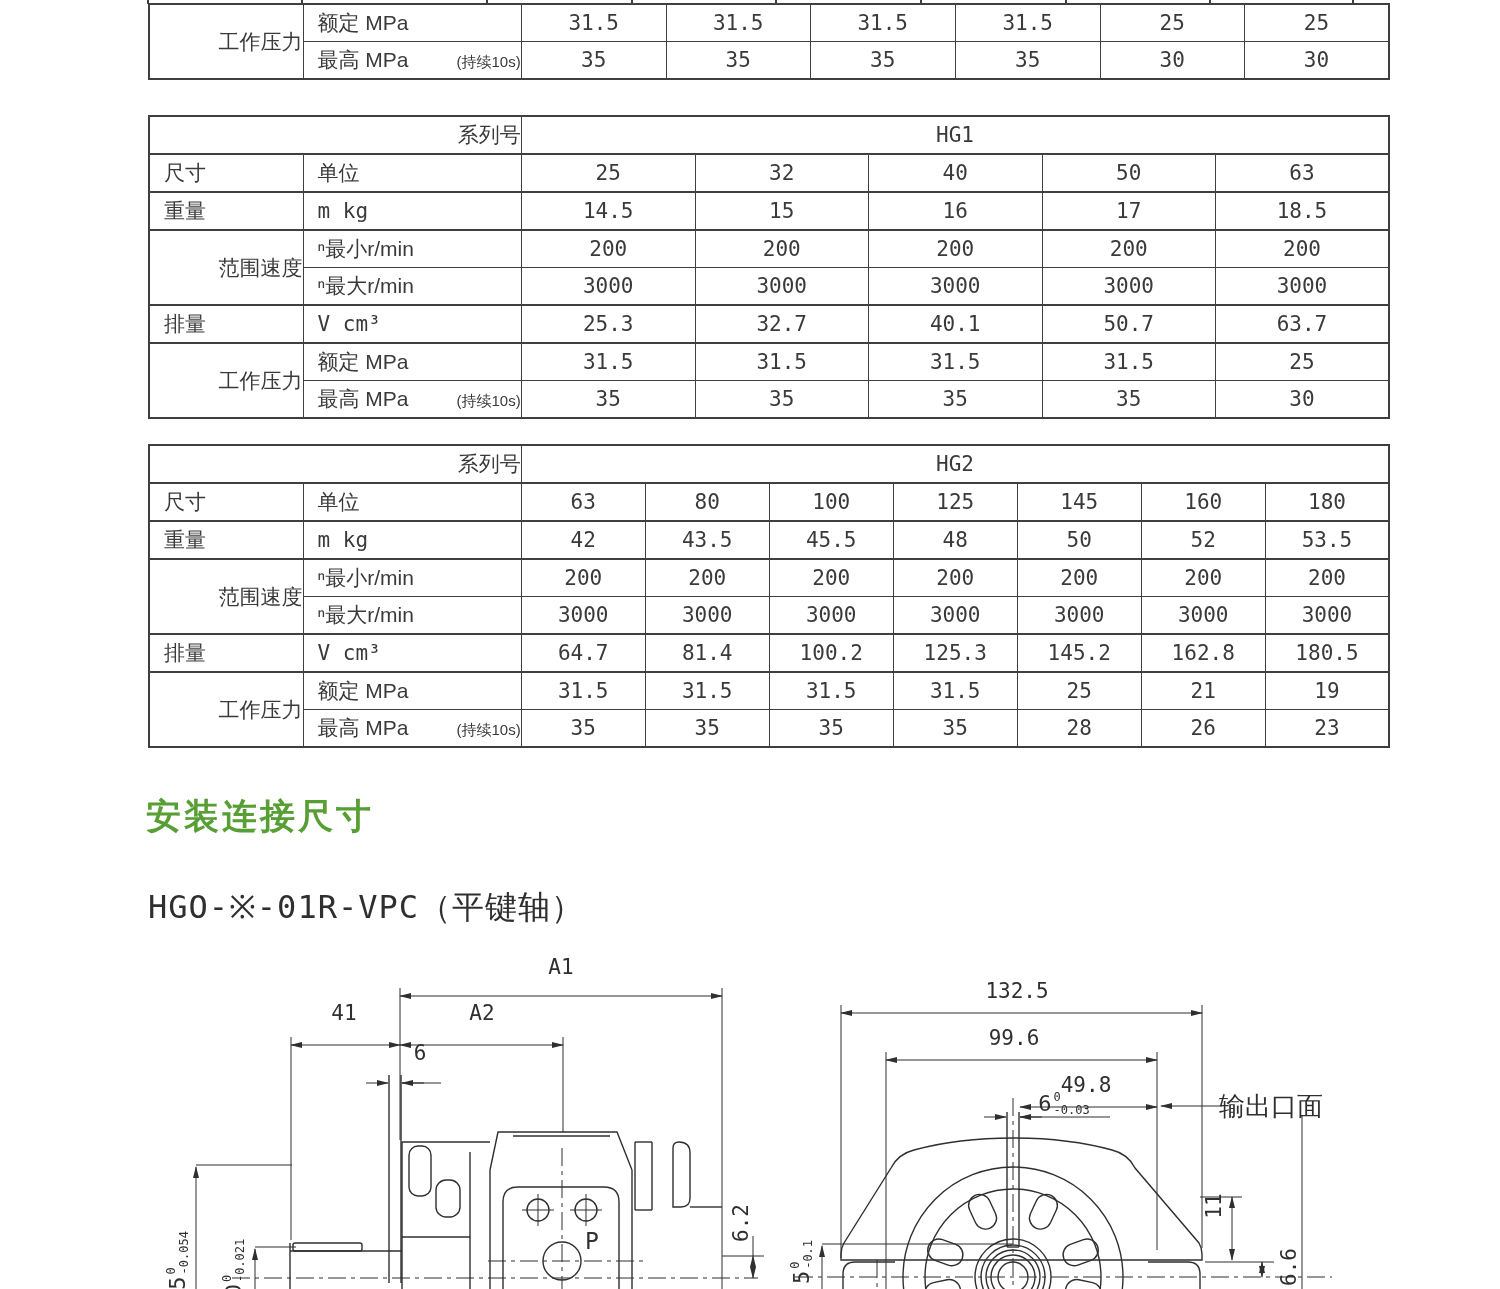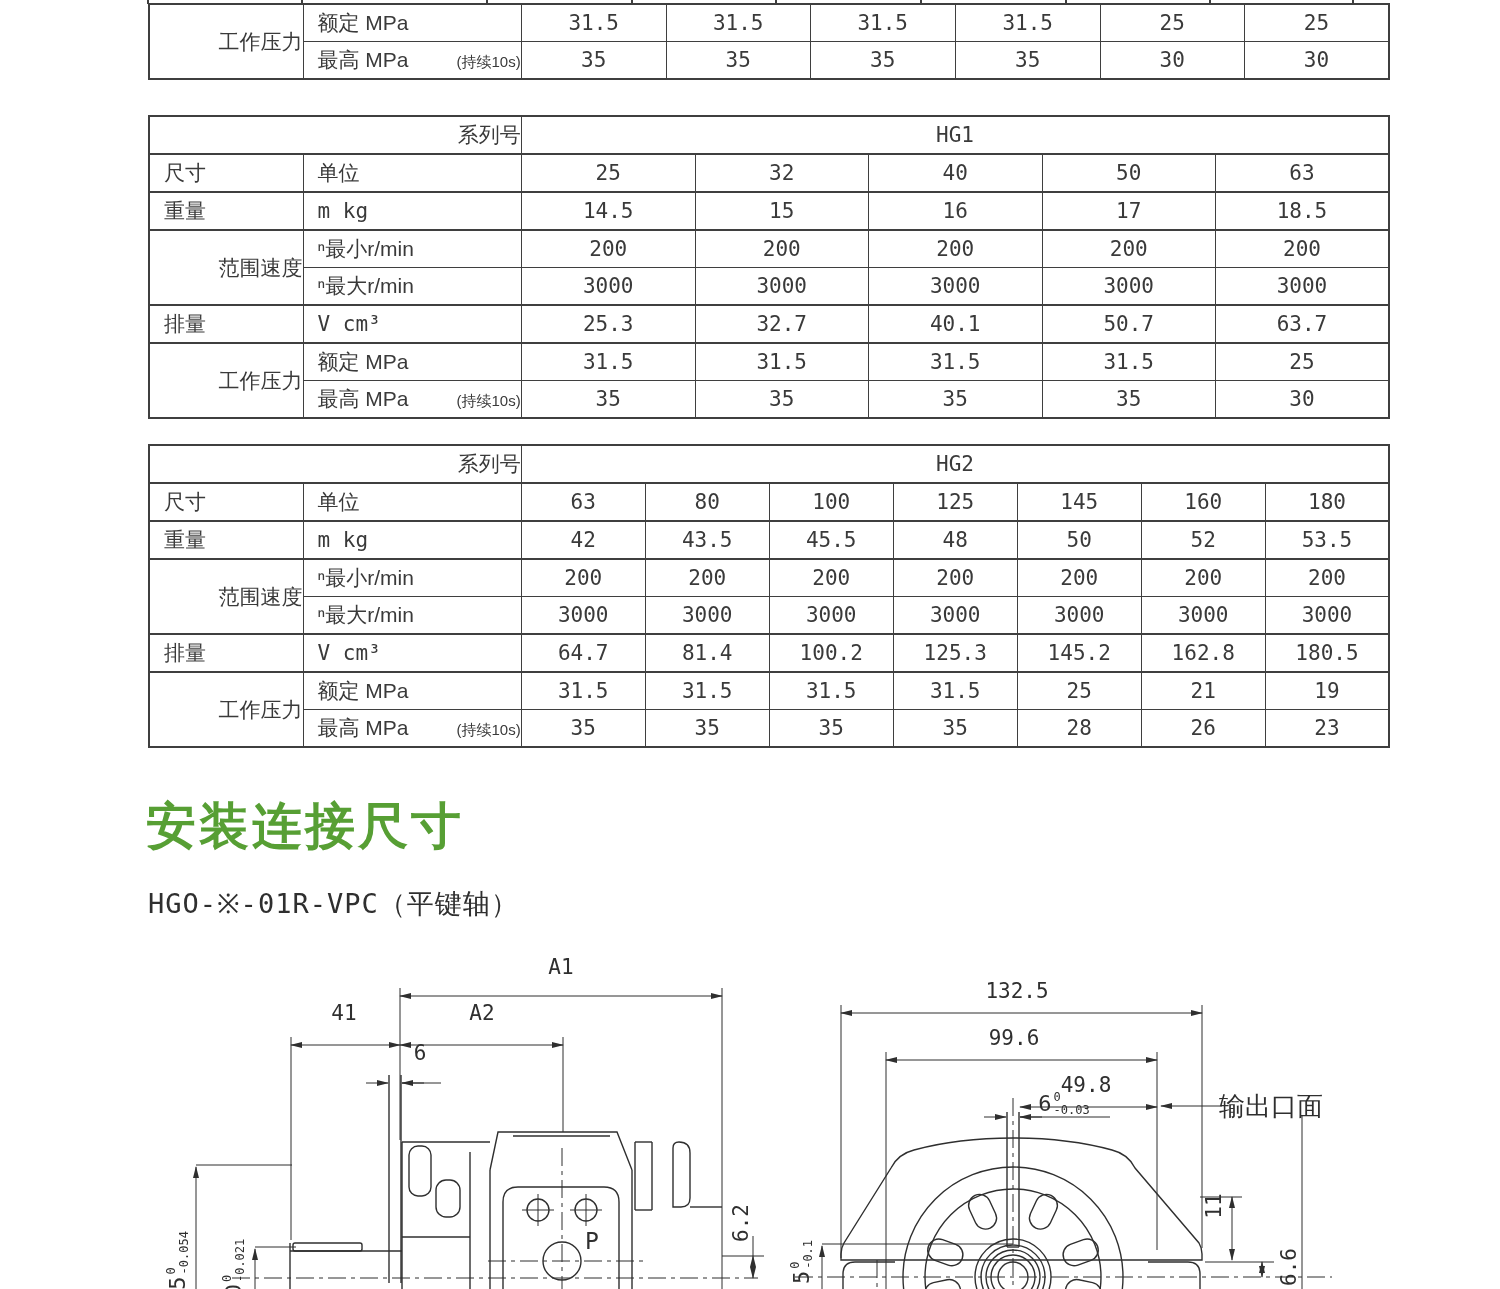--- a/index.html
+++ b/index.html
@@ -12,23 +12,23 @@
   table.spec td{border:1.5px solid #3f3f3f;height:36px;padding:0 0 0 14px;
                 text-align:left;vertical-align:middle;white-space:nowrap;overflow:hidden;}
   table.spec td.c{text-align:right;padding:0;}
   table.spec td.num{font-family:"DejaVu Sans Mono",monospace;text-align:center;padding:0;font-size:21px;}
   table.spec tr.thick td{border-top-width:2.5px;}
   table.spec .paren{font-size:15px;margin-left:48px;}
   table.spec .unit{font-family:"DejaVu Sans Mono",monospace;font-size:21px;}
   .stub{position:absolute;top:0;width:2px;height:4px;background:#3f3f3f;}
 
   
-  #sec-heading{position:absolute;left:146px;top:793px;font-size:50px;font-weight:bold;
+  #sec-heading{position:absolute;left:146px;top:793px;font-size:35px;font-weight:bold;
                letter-spacing:3px;}
-  #model-line{position:absolute;left:148px;top:884px;font-size:27px;color:#2f2f2f;
+  #model-line{position:absolute;left:148px;top:884px;font-size:32px;color:#2f2f2f;
               font-family:"DejaVu Sans Mono",monospace;letter-spacing:1px;}
 
   
   .dim{position:absolute;display:flex;align-items:center;white-space:nowrap;
        transform:translate(-50%,-50%);color:#2f2f2f;
        font-family:"DejaVu Sans Mono",monospace;font-size:21px;line-height:1;}
   .dim.rot{transform:translate(-50%,-50%) rotate(-90deg);}
   .dim .tmain{font-size:22px;}
   .tolstack{display:inline-flex;flex-direction:column;align-items:flex-start;
             font-size:12px;line-height:1.1;margin-left:2px;}

